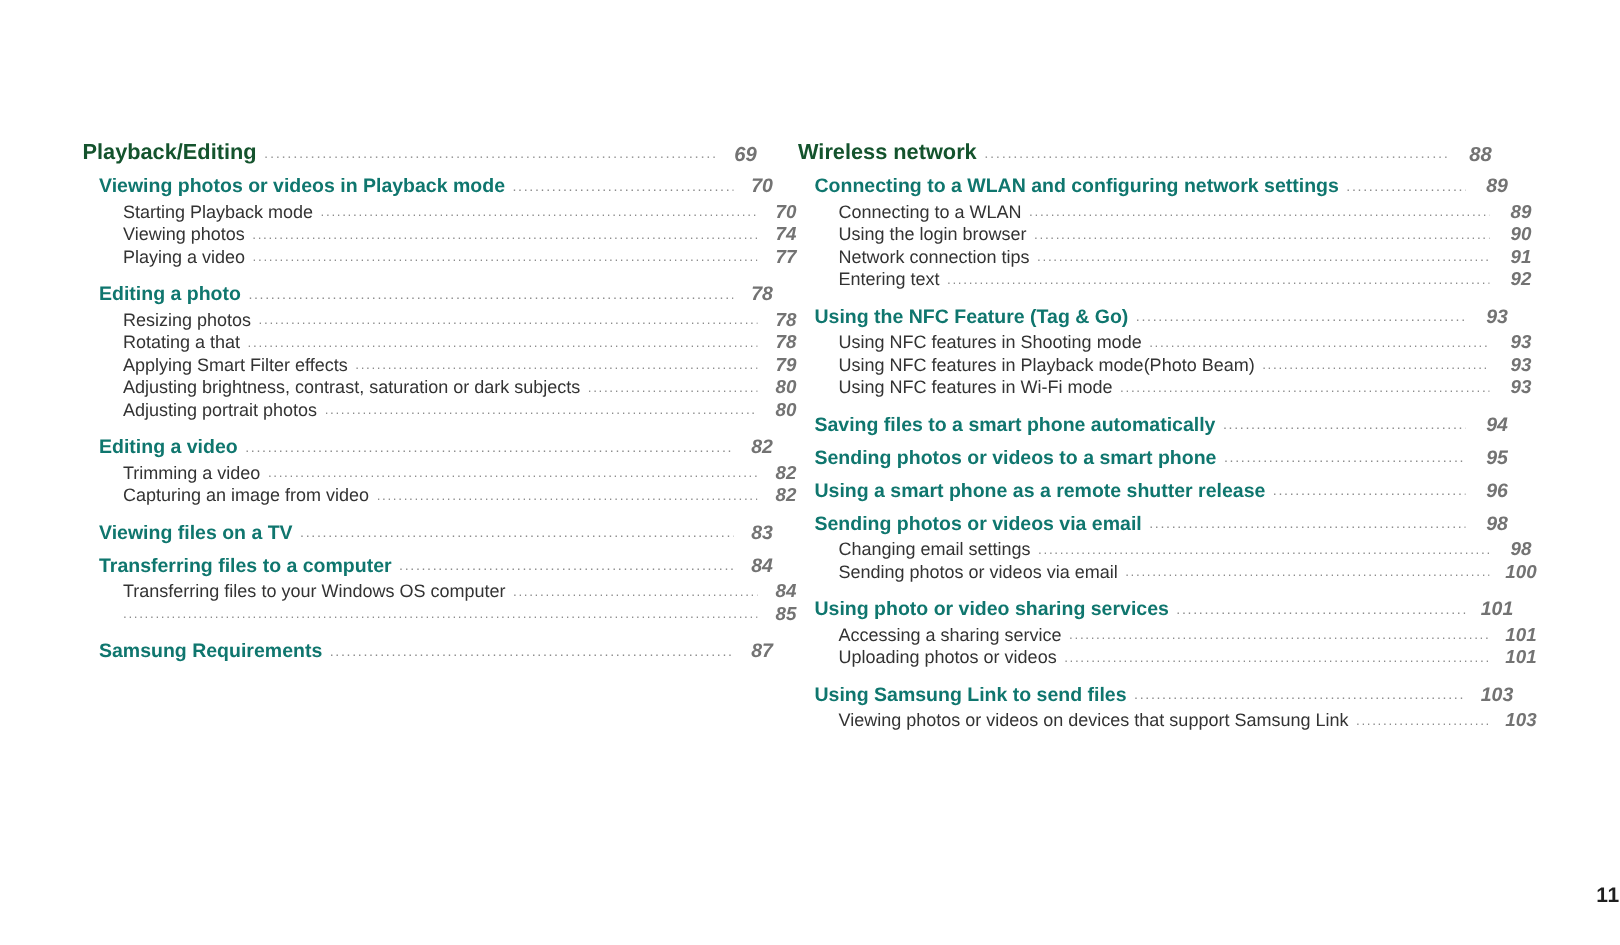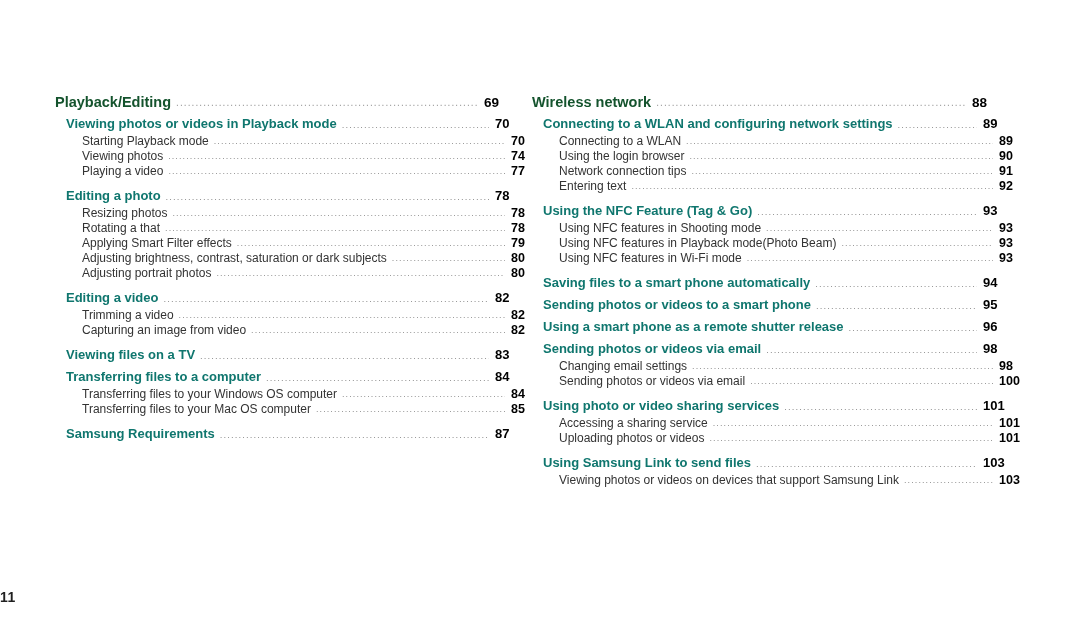--- a/index.html
+++ b/index.html
@@ -85,24 +85,25 @@
   .toc-leader::after {
     content: "........................................................................................................................................................................................";
     display: block;
     white-space: nowrap;
     letter-spacing: 1.1px;
     line-height: 1em;
     color: #8c8c8c;
   }
   .toc-page {
     flex: 0 0 auto;
-    text-align: left;
+    text-align: center;
     font-weight: bold;
-    color: #000000;
+    color: #737373;
     white-space: nowrap;
+    font-style: italic;
   }
 
   
   .lvl0 {
     margin-bottom: 6px;
   }
   .lvl0 .toc-title {
     font-size: 14.5px;
     font-weight: bold;
     color: #14532d;
@@ -169,21 +170,21 @@
   
   .col-left .toc-page  { width: 26px; }
   .col-right .toc-page { width: 30px; }
 
   
   .page-footer {
     position: absolute;
     left: 0;
     top: 588px;
     width: 1080px;
-    text-align: left;
+    text-align: right;
   }
   .folio {
     display: inline-block;
     font-size: 14px;
     font-weight: bold;
     color: #1f1f1f;
     letter-spacing: 0.5px;
   }
 </style>
 </head>
@@ -275,21 +276,20 @@
             <span class="toc-title">Transferring files to a computer</span>
             <span class="toc-leader"></span>
             <span class="toc-page">84</span>
           </div>
           <div class="toc-row lvl2">
             <span class="toc-title">Transferring files to your Windows OS computer</span>
             <span class="toc-leader"></span>
             <span class="toc-page">84</span>
           </div>
           <div class="toc-row lvl2">
-            <span class="toc-title">Transferring files to your Mac OS computer</span>
             <span class="toc-leader"></span>
             <span class="toc-page">85</span>
           </div>
           <div class="toc-row lvl1 gap-before">
             <span class="toc-title">Samsung Requirements</span>
             <span class="toc-leader"></span>
             <span class="toc-page">87</span>
           </div>
         </div>
     </div>

